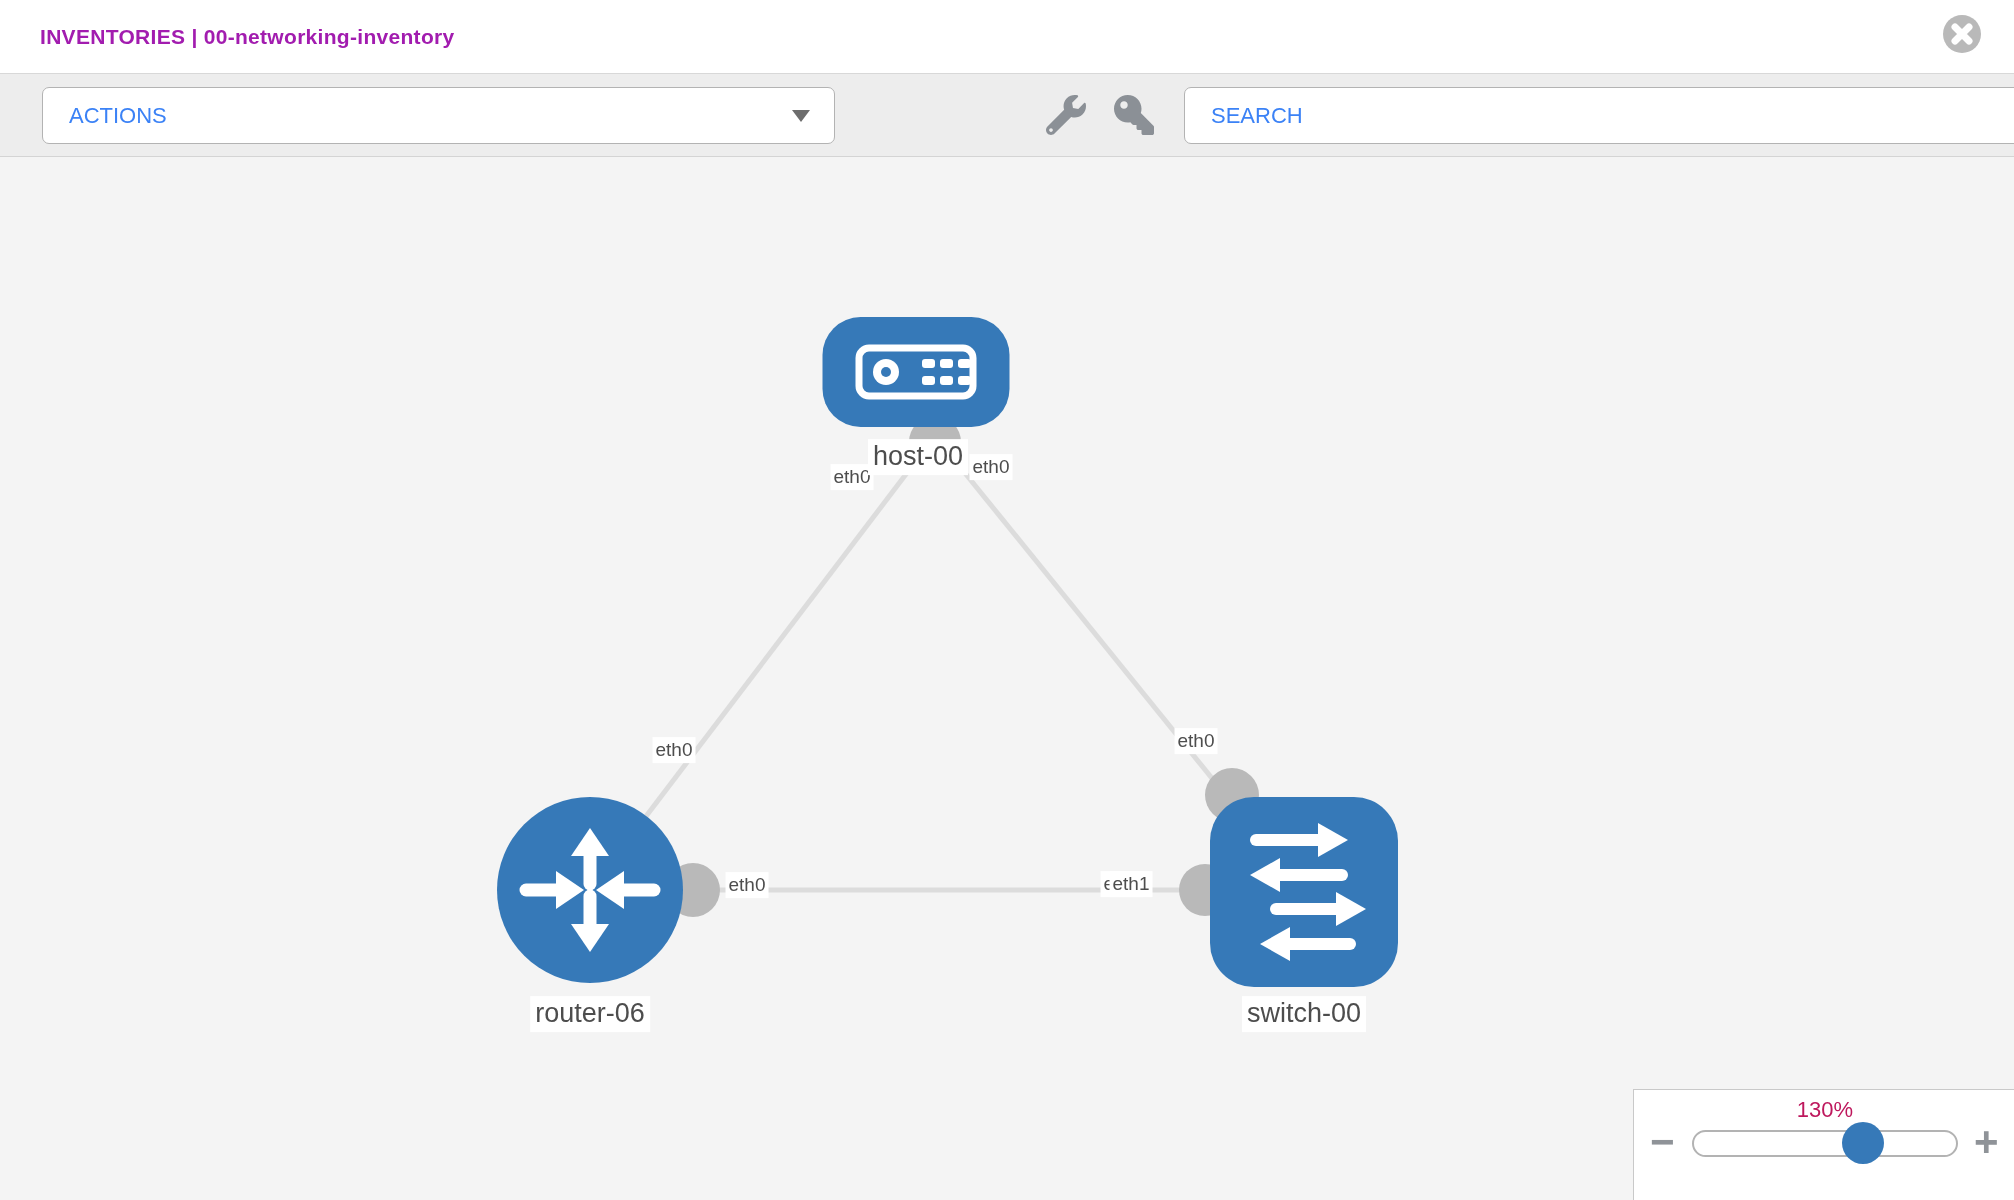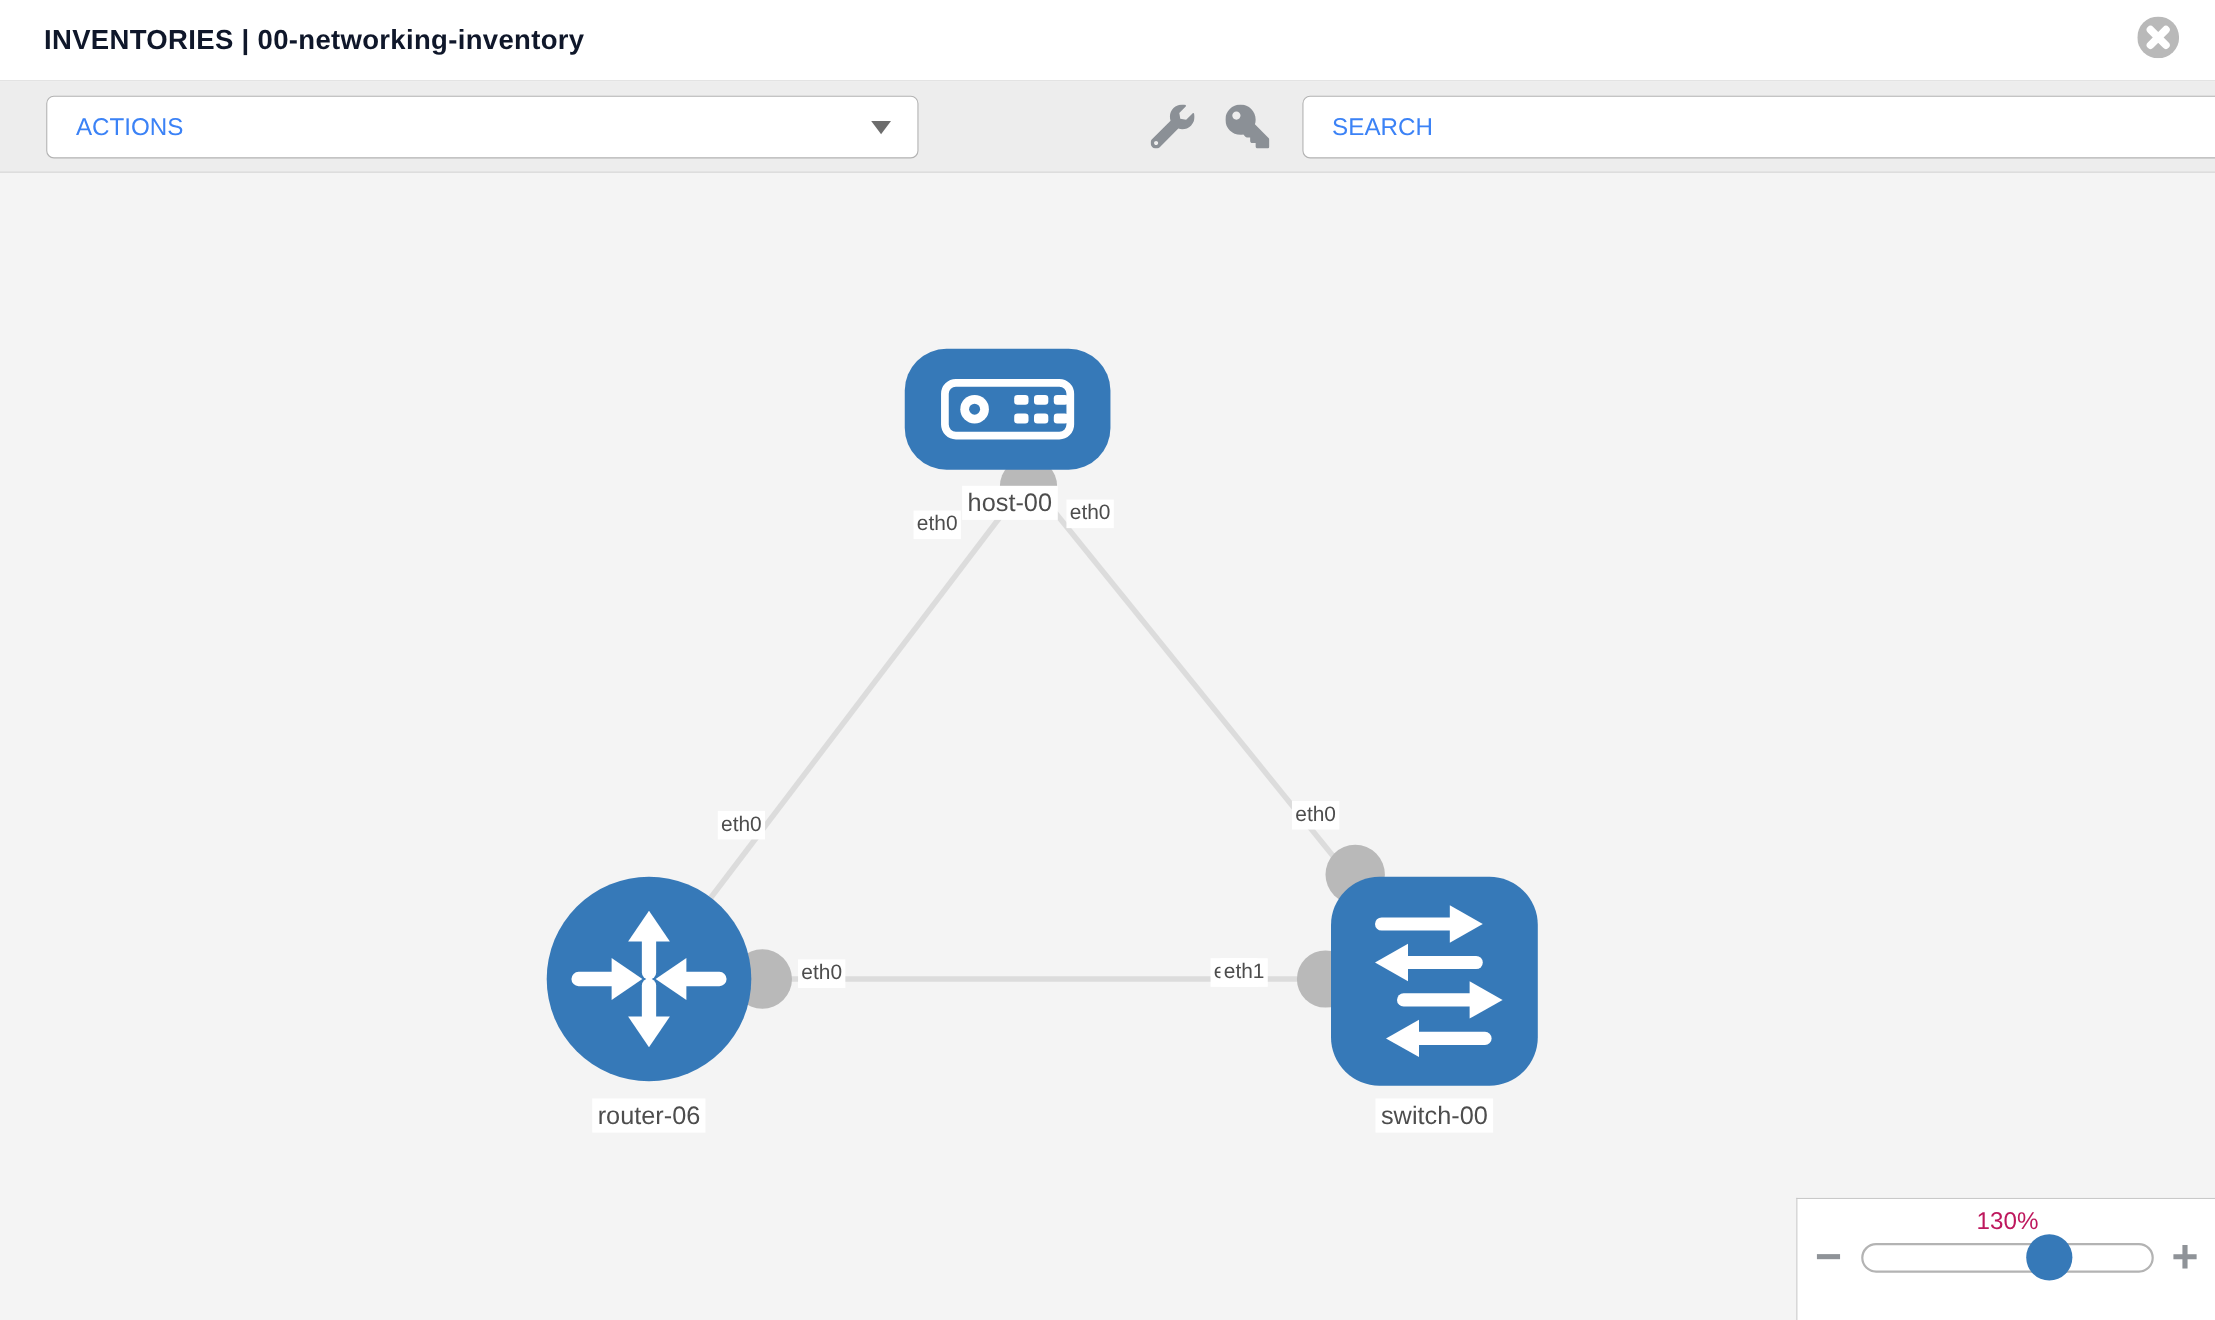--- a/index.html
+++ b/index.html
@@ -6,28 +6,28 @@
   body{width:2014px;height:1200px;overflow:hidden;background:#fff;
        font-family:"Liberation Sans", sans-serif;}
   .screen{position:relative;width:2014px;height:1200px;background:#fff;}
 
   
   .canvas{position:absolute;left:0;top:157px;right:0;bottom:0;background:#f4f4f4;}
   #topology-svg{position:absolute;left:0;top:0;width:2014px;height:1200px;}
   #labels{position:absolute;left:0;top:0;width:1606px;height:1200px;}
   .chip{position:absolute;transform:translate(-50%,-50%);background:#fff;
         color:#4d4d4d;white-space:nowrap;line-height:1.25;}
-  .chip.name{font-size:23px;padding:1px 5px;}
+  .chip.name{font-size:27px;padding:1px 5px;}
   .chip.iface{font-size:19px;padding:1px 3px;}
 
   
   .header{position:absolute;left:0;top:0;width:2014px;height:74px;background:#fff;
           border-bottom:1px solid #d8d8d8;box-sizing:border-box;}
   .header-title{position:absolute;left:40px;top:50%;transform:translateY(-50%);
-                font-size:25px;font-weight:bold;color:#0f172a;letter-spacing:.3px;}
+                font-size:21px;font-weight:bold;color:#a21caf;letter-spacing:.3px;}
   .close-btn{position:absolute;right:33px;top:15px;width:38px;height:38px;cursor:pointer;}
 
   
   .toolbar{position:absolute;left:0;top:74px;width:2014px;height:83px;background:#ededed;
            border-bottom:1px solid #d4d4d4;box-sizing:border-box;}
   .combo{position:absolute;top:13px;height:57px;background:#fff;border:1px solid #b3b3b3;
          border-radius:7px;box-sizing:border-box;display:flex;align-items:center;
          padding:0 26px;color:#3b82f6;font-size:22px;cursor:pointer;}
   .combo-actions{left:42px;width:793px;}
   .combo-search{left:1184px;width:902px;}

